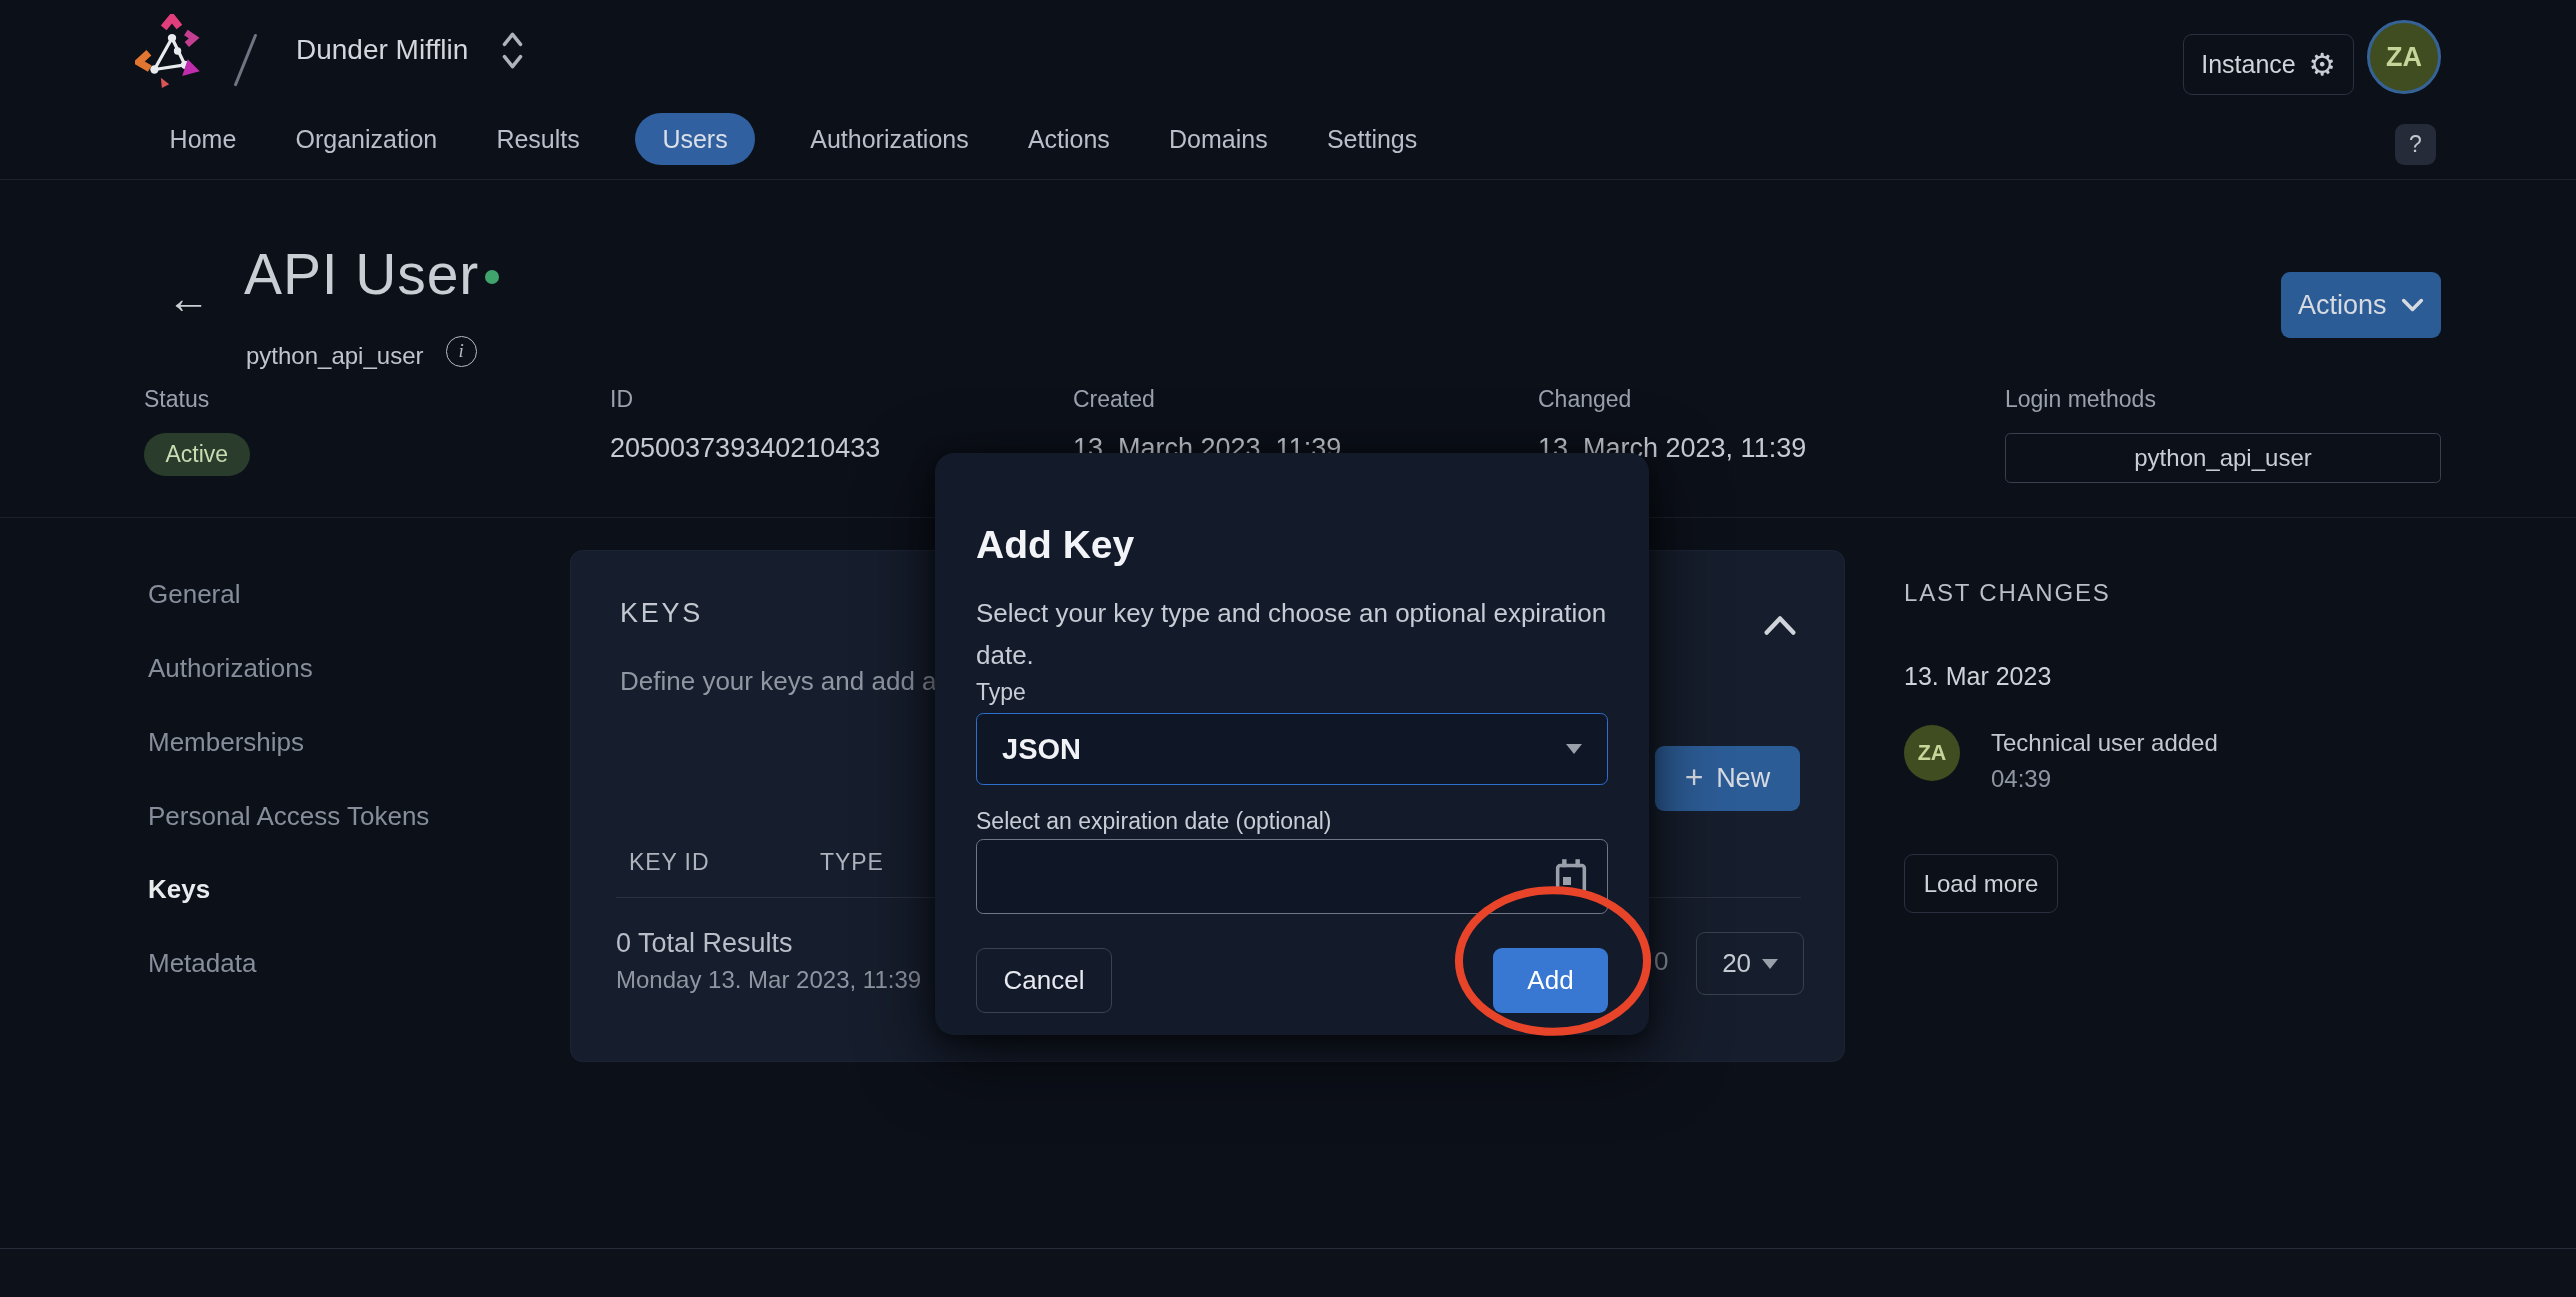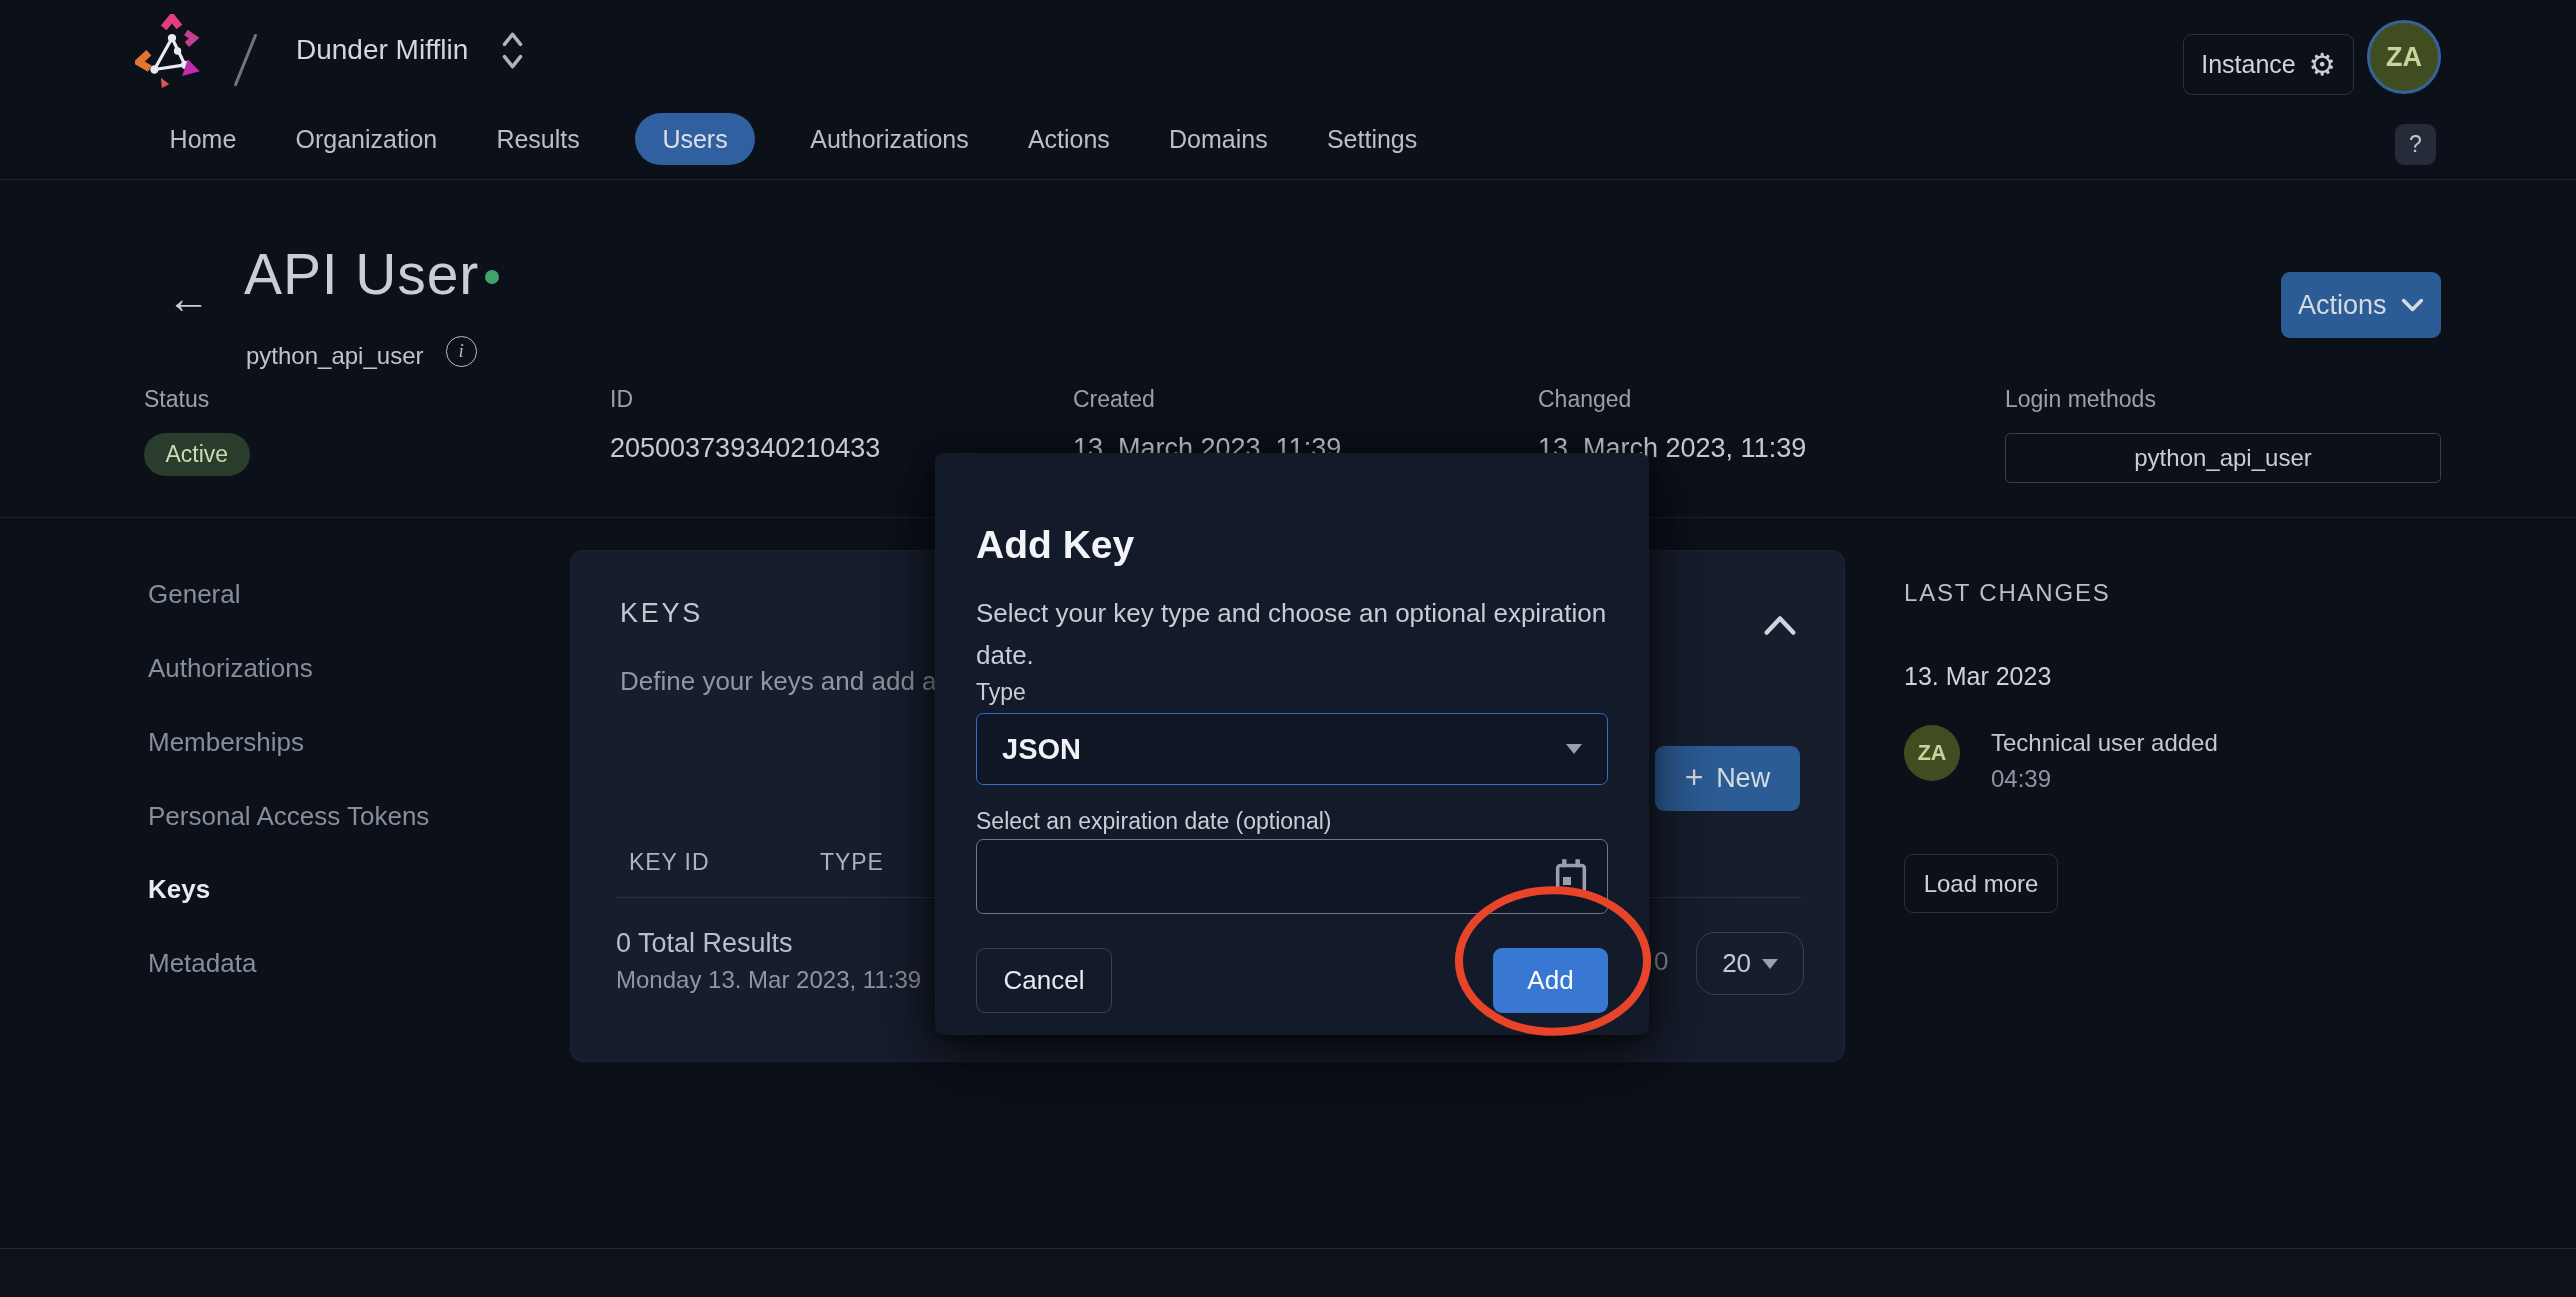--- a/index.html
+++ b/index.html
@@ -50,33 +50,33 @@
   .collapse{position:absolute;left:1191px;top:63px;width:36px;height:23px;cursor:pointer;}
   .new-btn{position:absolute;left:1084px;top:195px;width:145px;height:65px;background:#2c5c96;border-radius:9px;display:flex;align-items:center;justify-content:center;gap:12.6px;font-size:27px;color:#d6dae1;cursor:pointer;}
   .new-plus{font-size:32px;line-height:1;margin-top:-2.7px;}
   .col-head{position:absolute;top:298px;font-size:23px;letter-spacing:0.9px;color:#aeb3bd;}
   .col-keyid{left:58px;}
   .col-type{left:249px;}
   .table-divider{position:absolute;left:45px;top:346px;width:1185px;height:0.9px;background:#2a3040;}
   .total{position:absolute;left:45px;top:377px;font-size:27px;color:#b9bec8;font-weight:500;}
   .total-ts{position:absolute;left:45px;top:415px;font-size:24px;color:#8f96a2;}
   .page-count{position:absolute;left:1083px;top:395px;font-size:26px;color:#8b919c;}
-  .pagesize{position:absolute;left:1125px;top:381px;width:108px;height:63px;border:0.9px solid #394150;border-radius:19px;display:flex;align-items:center;justify-content:center;gap:10.8px;font-size:26px;color:#c6cbd3;cursor:pointer;}
+  .pagesize{position:absolute;left:1125px;top:381px;width:108px;height:63px;border:0.9px solid #394150;border-radius:9px;display:flex;align-items:center;justify-content:center;gap:10.8px;font-size:26px;color:#c6cbd3;cursor:pointer;}
   .tri-down{width:0;height:0;border-left:8px solid transparent;border-right:8px solid transparent;border-top:10px solid #9aa0aa;}
 
   
   .lc-title{position:absolute;left:1904px;top:579px;font-size:24px;letter-spacing:1.8px;color:#b9bec7;}
   .lc-date{position:absolute;left:1904px;top:662px;font-size:25px;color:#ced3da;}
   .lc-avatar{position:absolute;left:1904px;top:725px;width:56px;height:56px;border-radius:50%;background:#3f4d20;display:flex;align-items:center;justify-content:center;font-size:21.5px;font-weight:bold;color:#c6d69a;}
   .lc-event{position:absolute;left:1991px;top:729px;font-size:24px;color:#c3c8d0;}
   .lc-time{position:absolute;left:1991px;top:765px;font-size:24px;color:#8f96a2;}
   .loadmore{position:absolute;left:1904px;top:854px;width:154px;height:59px;border:0.9px solid #2a3040;border-radius:9px;display:flex;align-items:center;justify-content:center;font-size:24px;color:#ced3da;cursor:pointer;background:transparent;}
 
   
-  .modal{position:absolute;left:935px;top:453px;width:714px;height:582px;background:#131b2b;border-radius:9px;box-shadow:0 21.5px 72px rgba(0,0,0,.65), 0 5.4px 21.5px rgba(0,0,0,.5);z-index:10;}
+  .modal{position:absolute;left:935px;top:453px;width:714px;height:582px;background:#131b2b;border-radius:19px;box-shadow:0 21.5px 72px rgba(0,0,0,.65), 0 5.4px 21.5px rgba(0,0,0,.5);z-index:10;}
   .m-title{position:absolute;left:41px;top:70px;font-size:39px;font-weight:600;color:#f2f4f7;}
   .m-desc{position:absolute;left:41px;top:139px;width:637px;font-size:26px;line-height:42px;color:#c6cbd4;}
   .m-label{position:absolute;left:41px;font-size:23px;color:#c9ced6;}
   .m-type-label{top:226px;}
   .m-select{position:absolute;left:41px;top:260px;width:632px;height:72px;border:1.8px solid #2f6fd0;border-radius:7.2px;background:#0f1626;display:flex;align-items:center;justify-content:space-between;padding:0 25px;cursor:pointer;}
   .m-select .sel-value{font-size:29px;font-weight:600;color:#f0f2f5;}
   .m-exp-label{top:355px;}
   .m-dateinput{position:absolute;left:41px;top:386px;width:632px;height:75px;border:0.9px solid #707887;border-radius:7.2px;background:#0f1626;display:flex;align-items:center;justify-content:flex-end;padding:0 20px;}
   .m-dateinput input{flex:1;background:transparent;border:none;outline:none;color:#e8eaf0;font-size:26px;font-family:inherit;}
   .m-cancel{position:absolute;left:41px;top:495px;width:136px;height:65px;border:0.9px solid #3a4252;border-radius:9px;background:transparent;color:#e8eaf0;font-size:26px;cursor:pointer;}

